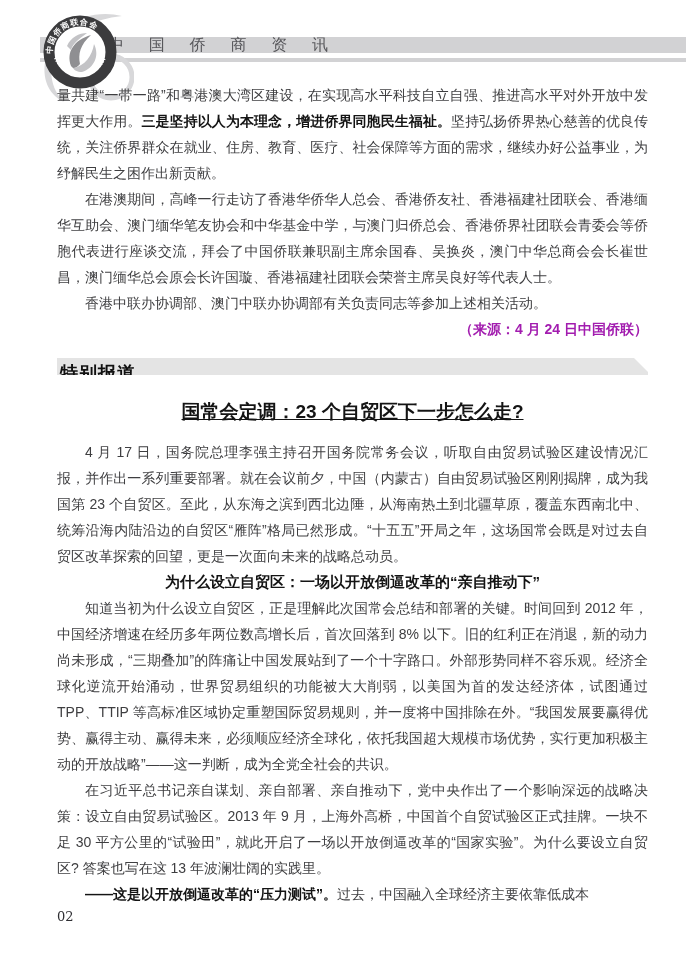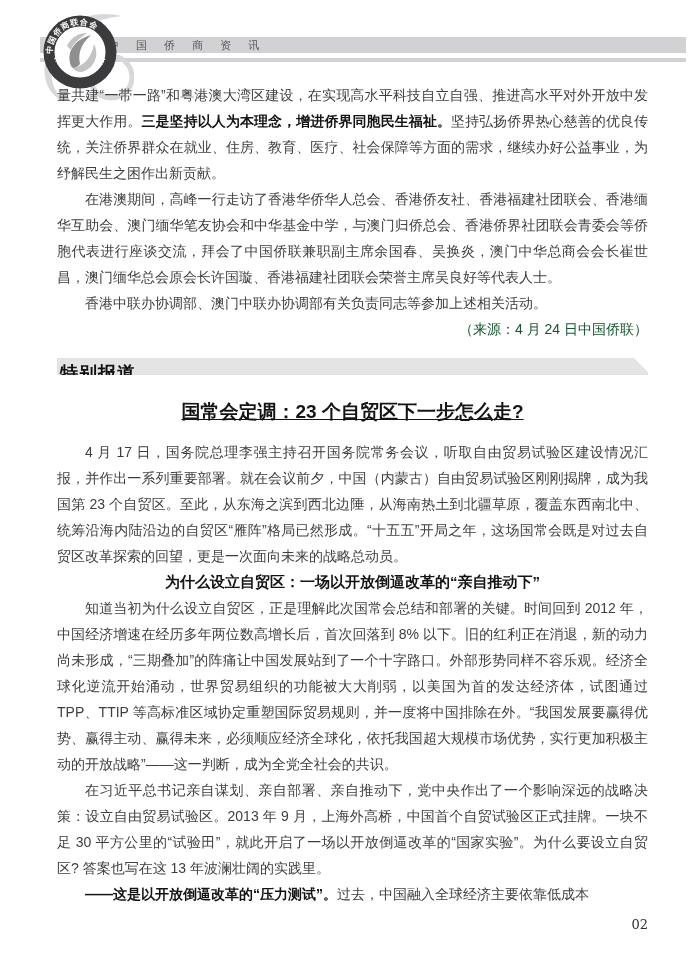--- a/index.html
+++ b/index.html
@@ -25,21 +25,21 @@
   .header-thinline {
     position: absolute;
     left: 40px; right: 2px; top: 58px;
     height: 4px;
     background: #d2d2d4;
   }
   .masthead {
     position: absolute;
     left: 108px; top: 37px;
     height: 16px; line-height: 16px;
-    font-size: 11px;
+    font-size: 16px;
     letter-spacing: 1.55em;
     color: #56565a;
     white-space: nowrap;
   }
   .logo {
     position: absolute;
     left: 22px; top: 4px;
     width: 112px; height: 102px;
   }
 
@@ -53,21 +53,22 @@
     line-height: 26px;
     text-align: justify;
     color: #3e3e40;
   }
   p.indent { text-indent: 2em; }
   .bold-run { font-weight: bold; color: #141414; }
   .source-line {
     font-size: 14px;
     line-height: 26px;
     text-align: right;
-    color: #14532d;
+    color: #a21caf;
+    font-weight: bold;
   }
   .section-banner {
     margin-top: 16px;
     height: 17px;
     line-height: 29px;
     background: #e4e4e4;
     clip-path: polygon(0 0, calc(100% - 14px) 0, 100% 14px, 100% 100%, 0 100%);
     padding-left: 3px;
   }
   .section-banner .section-title {
@@ -88,22 +89,21 @@
   }
   .first-article-p { margin-top: 12px; }
   .article-subheading {
     font-size: 15px;
     line-height: 26px;
     font-weight: bold;
     text-align: center;
     color: #141414;
   }
   footer.page-footer {
-    margin-top: 8px;
-    text-align: right;
+    text-align: left;
   }
   .page-number {
     font-family: "DejaVu Serif", "Liberation Serif", serif;
     font-size: 13px;
     color: #2f2f33;
   }
 </style>
 </head>
 <body>
 

